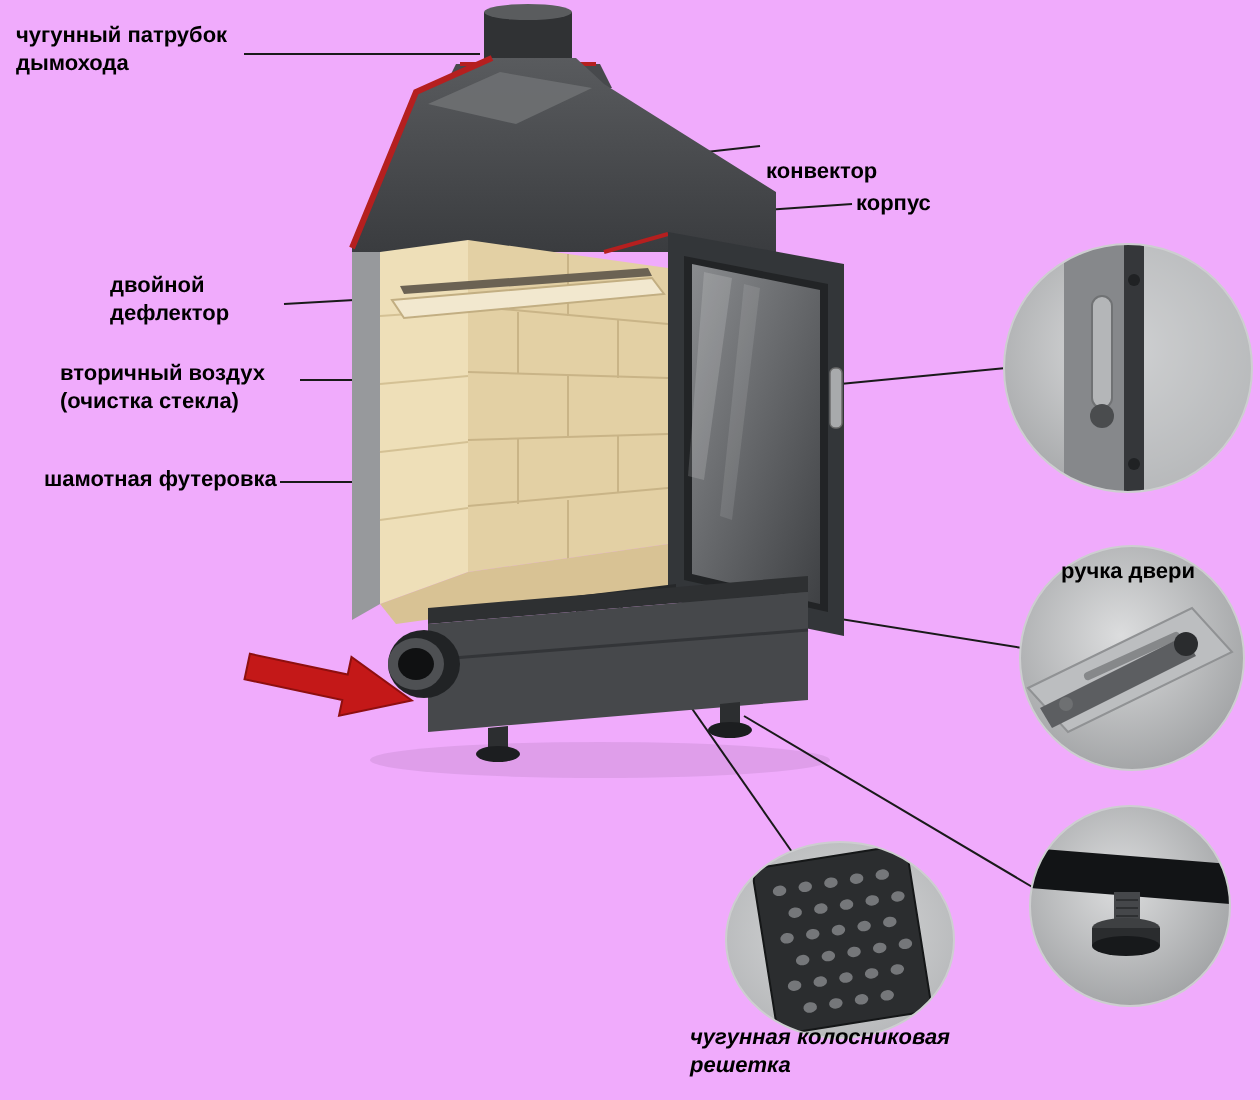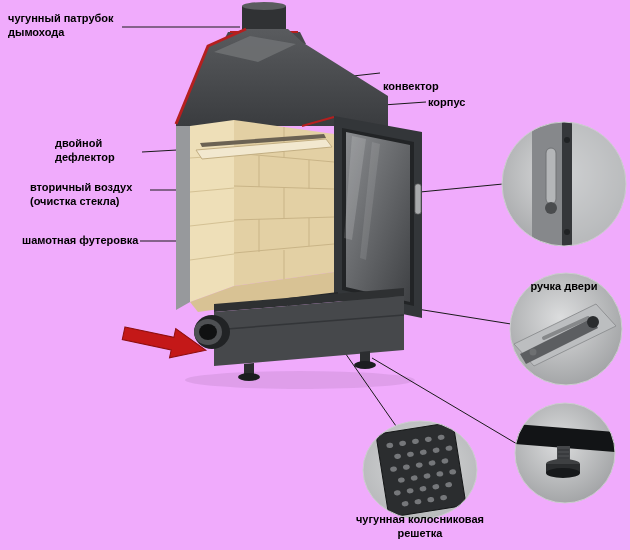--- a/index.html
+++ b/index.html
@@ -246,15 +246,15 @@
 
   <div class="lbl" style="left:55px;top:137px;width:82px;">двойной дефлектор</div>
 
   <div class="lbl" style="left:22px;top:234px;width:170px;">шамотная футеровка</div>
 
 
   <div class="lbl" style="left:500px;top:256px;width:128px;text-align:center;margin-top:24px;">ручка двери</div>
 
 
 
-  <div class="lbl" style="left:345px;top:513px;width:150px;text-align:center;">чугунная колосниковая решетка</div>
+  <div class="lbl" style="left:345px;top:513px;width:150px;text-align:left;font-style:italic;">чугунная колосниковая решетка</div>
 
 </div>
 
 </body></html>

